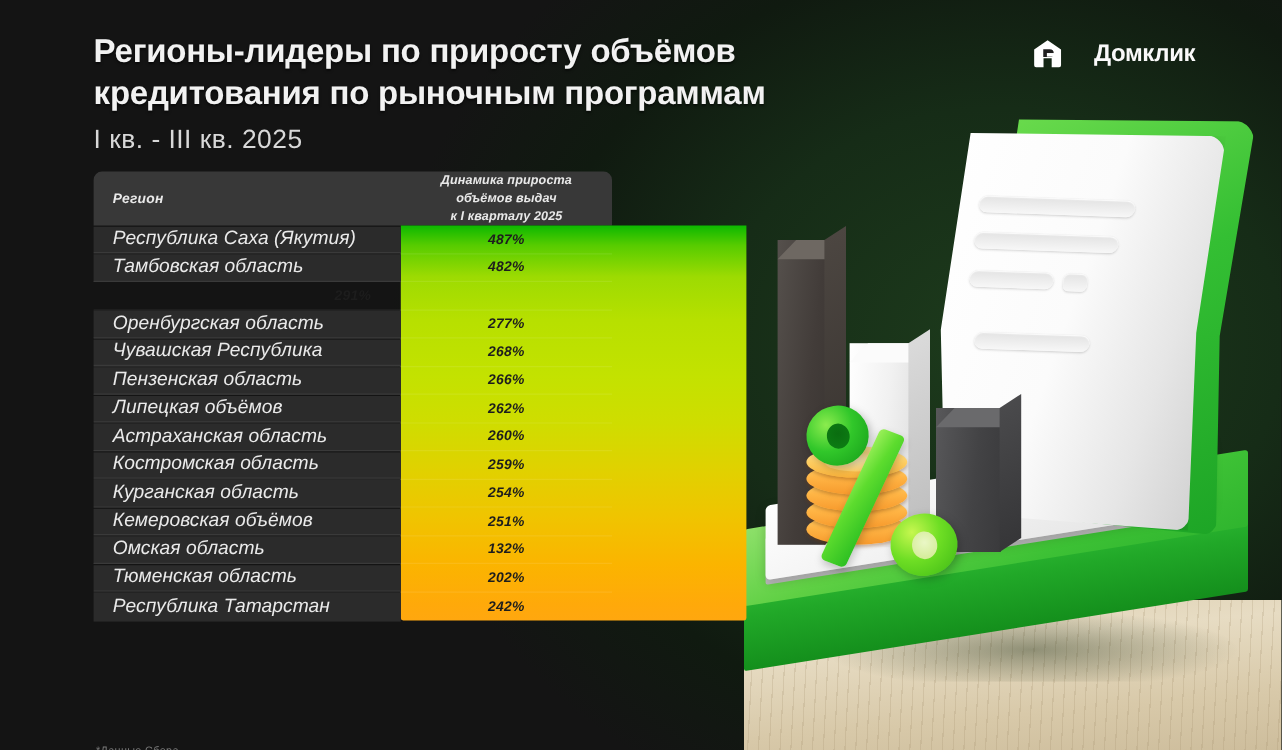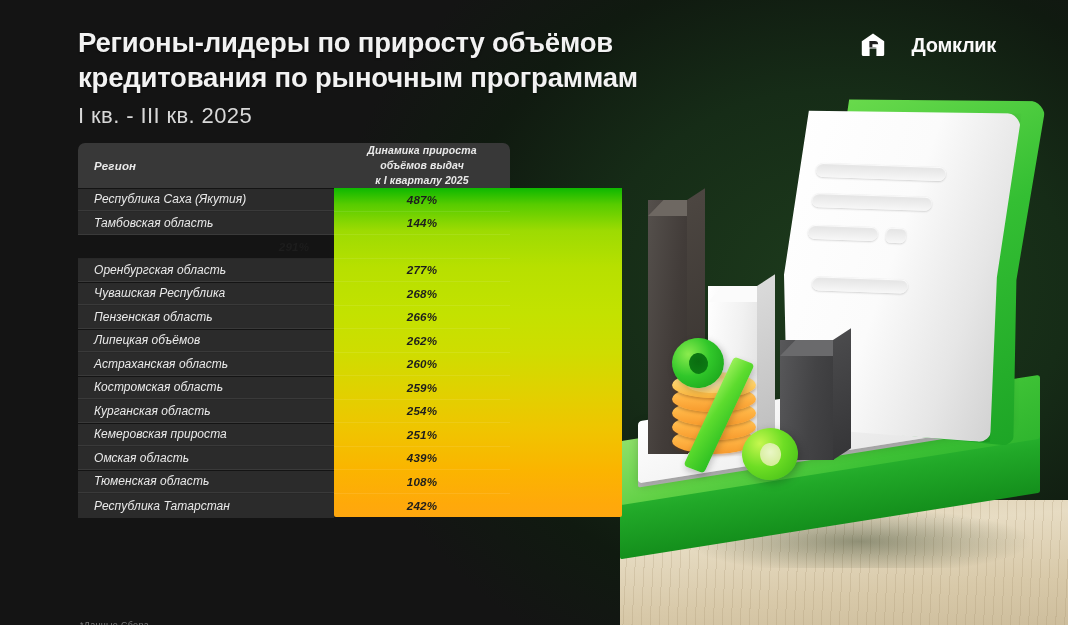--- a/index.html
+++ b/index.html
@@ -90,21 +90,21 @@
 
   .row {
     position:relative; z-index:1;
     height:23.5px;
     display:flex; align-items:center;
     border-bottom:1px solid rgba(255,255,255,.085);
   }
   .row:last-child { border-bottom:none; }
   .cell-region {
     width:256px; padding-left:16px;
-    font-size:12px; color:#eaeaea; letter-spacing:.05px;
+    font-size:16px; color:#eaeaea; letter-spacing:.05px;
     background:#2b2b2b;
     height:100%; display:flex; align-items:center;
     border-bottom:1px solid rgba(255,255,255,.075);
     margin-bottom:-1px;
   }
   .row:last-child .cell-region { border-bottom:none; }
   .cell-value {
     flex:1; text-align:center;
     font-size:11.6px; font-weight:bold; color:#1d1d1d;
     letter-spacing:.2px;
@@ -338,21 +338,21 @@
     </div>
     <div id="tbody">
       <div id="grad-band"></div>
 
     <div class="row">
           <div class="cell-region">Республика Саха (Якутия)</div>
           <div class="cell-value">487%</div>
         </div>
         <div class="row">
           <div class="cell-region">Тамбовская область</div>
-          <div class="cell-value">144%</div>
+          <div class="cell-value">482%</div>
         </div>
         <div class="row">
           <div class="cell-value">291%</div>
         </div>
         <div class="row">
           <div class="cell-region">Оренбургская область</div>
           <div class="cell-value">277%</div>
         </div>
         <div class="row">
           <div class="cell-region">Чувашская Республика</div>
@@ -372,30 +372,30 @@
         </div>
         <div class="row">
           <div class="cell-region">Костромская область</div>
           <div class="cell-value">259%</div>
         </div>
         <div class="row">
           <div class="cell-region">Курганская область</div>
           <div class="cell-value">254%</div>
         </div>
         <div class="row">
-          <div class="cell-region">Кемеровская прироста</div>
+          <div class="cell-region">Кемеровская объёмов</div>
           <div class="cell-value">251%</div>
         </div>
         <div class="row">
           <div class="cell-region">Омская область</div>
-          <div class="cell-value">439%</div>
+          <div class="cell-value">132%</div>
         </div>
         <div class="row">
           <div class="cell-region">Тюменская область</div>
-          <div class="cell-value">108%</div>
+          <div class="cell-value">202%</div>
         </div>
         <div class="row">
           <div class="cell-region">Республика Татарстан</div>
           <div class="cell-value">242%</div>
         </div>
       </div>
   </div>
 
   <div id="footnote">*Данные Сбера</div>
 

